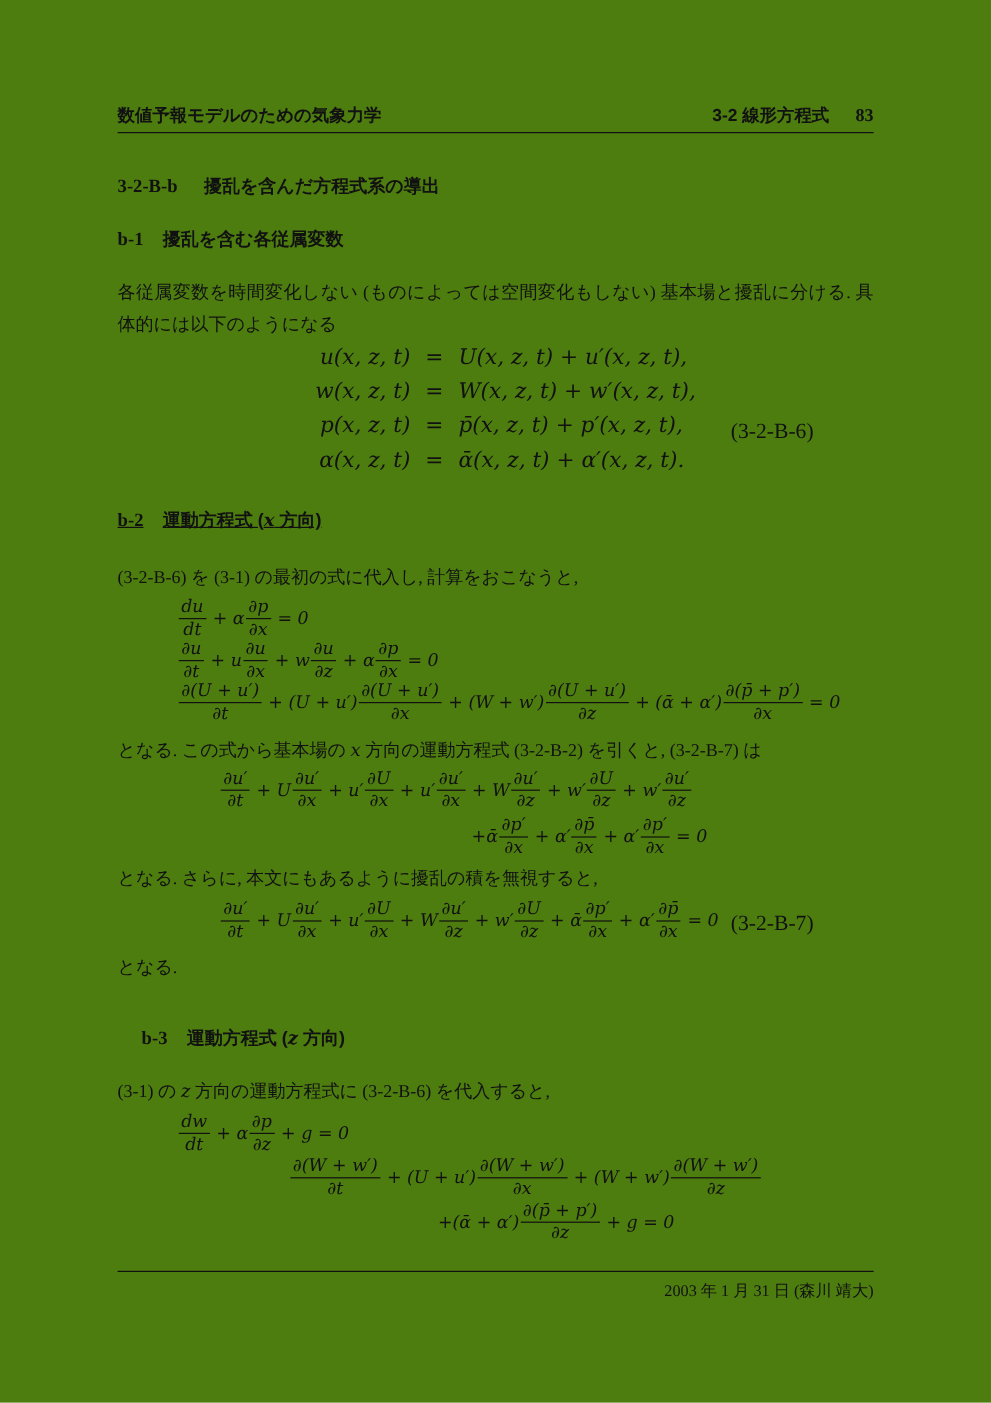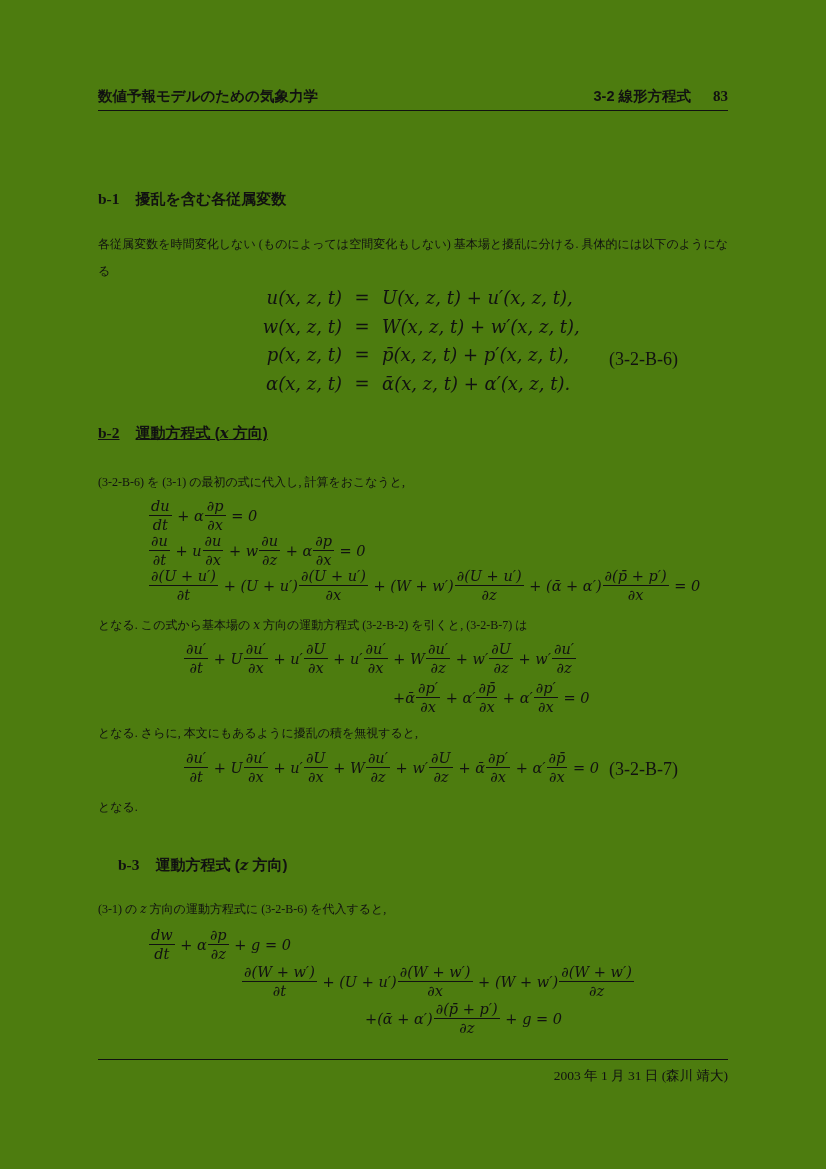--- a/index.html
+++ b/index.html
@@ -18,21 +18,21 @@
 
   
   .heading{position:absolute;left:98px;display:flex;align-items:baseline;font-weight:bold;}
   .heading .h-num{font-family:"Liberation Serif","DejaVu Serif",serif;font-size:15.5px;}
   .heading .h-title{font-family:"Liberation Sans","DejaVu Sans",sans-serif;font-size:15px;}
   .h-gap-lg{margin-left:22px;}
   .h-gap-sm{margin-left:16px;}
   .h-var{font-family:"DejaVu Serif","Liberation Serif",serif;font-style:italic;}
 
   
-  .para{position:absolute;left:98px;width:630px;font-size:12px;line-height:26.5px;text-align:justify;}
+  .para{position:absolute;left:98px;width:630px;font-size:15px;line-height:26.5px;text-align:justify;}
   .p-var{font-family:"DejaVu Serif","Liberation Serif",serif;font-style:italic;}
 
   
   .eq-block{position:absolute;left:98px;width:630px;}
   .eqline{display:flex;align-items:center;height:35px;font-size:14.5px;
     font-family:"DejaVu Serif","Liberation Serif",serif;}
   .eqline span{white-space:pre;}
   .mi{font-style:italic;}
   .frac{display:inline-flex;flex-direction:column;align-items:center;text-align:center;
     vertical-align:middle;margin:0 1px;font-style:italic;}
@@ -59,20 +59,24 @@
 
   <div class="header">
     <span>数値予報モデルのための気象力学</span>
     <span class="header-right">
       <span>3-2 線形方程式</span>
       <span class="page-number">83</span>
     </span>
   </div>
   <div class="hrule"></div>
 
+  <div class="heading" style="top:146px;">
+    <span class="h-num">3-2-B-b</span>
+    <span class="h-title h-gap-lg">擾乱を含んだ方程式系の導出</span>
+  </div>
 
   <div class="heading" style="top:190px;">
     <span class="h-num">b-1</span>
     <span class="h-title h-gap-sm">擾乱を含む各従属変数</span>
   </div>
 
   <div class="para" style="top:231px;">
     <span>各従属変数を時間変化しない (ものによっては空間変化もしない) 基本場と擾乱に分ける. 具体的には以下のようになる</span>
   </div>
 

